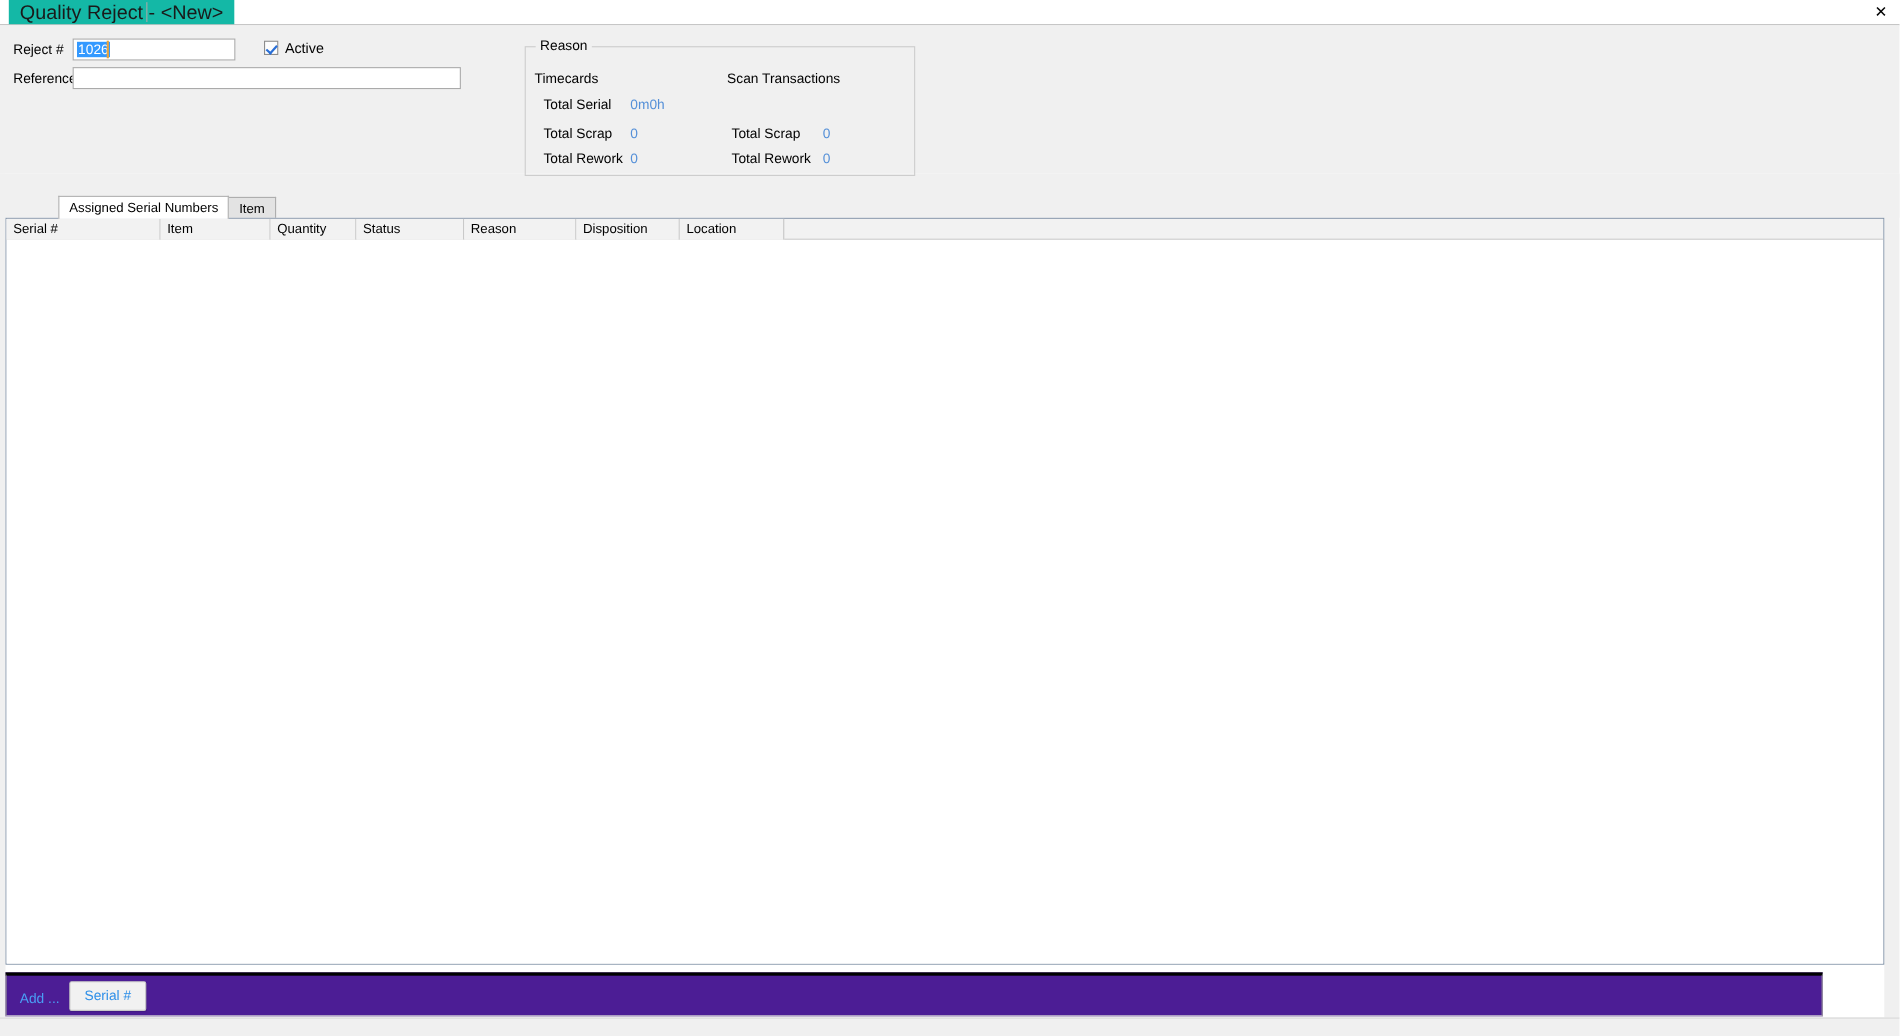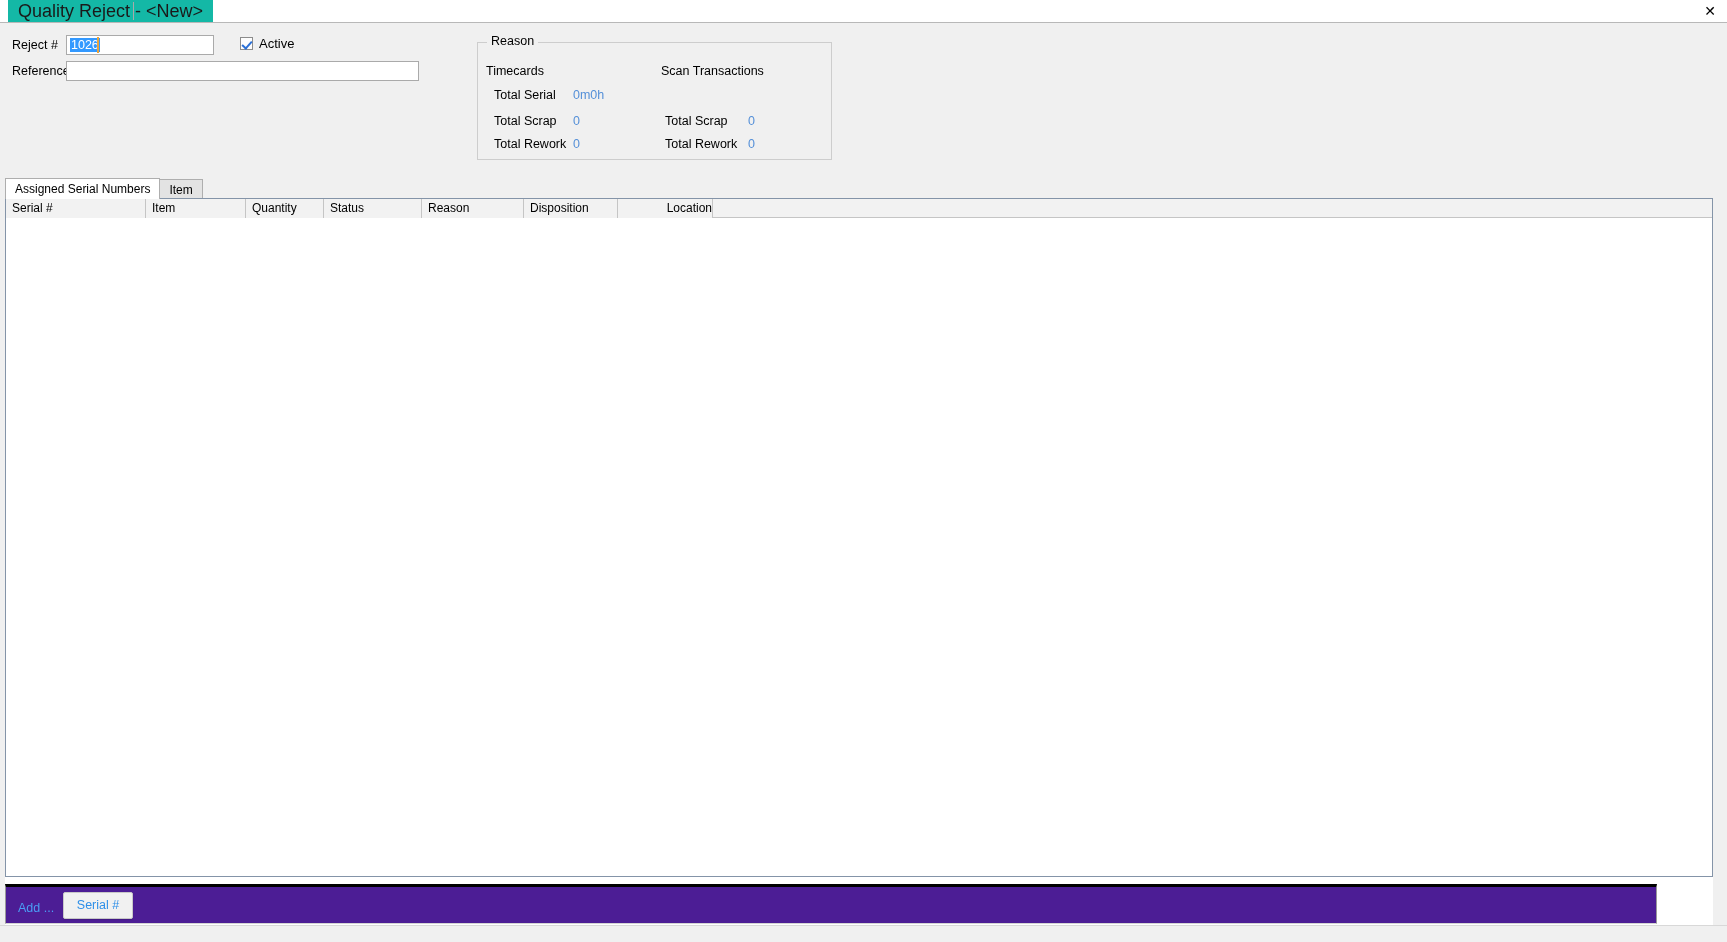--- a/index.html
+++ b/index.html
@@ -212,20 +212,21 @@
     border-bottom: none;
     cursor: pointer;
     white-space: nowrap;
   }
   .tab.active {
     background: #ffffff;
     height: 21px;
     line-height: 21px;
     position: relative;
     z-index: 2;
+    margin-left: 48px;
   }
   .tab.inactive {
     background: #e3e3e3;
     margin-left: -1px;
   }
 
   
   #grid-panel {
     position: absolute;
     left: 5px; top: 198px;
@@ -253,21 +254,20 @@
     padding-left: 6px;
     font-size: 12px;
     color: #000;
     background: #f2f2f2;
     cursor: pointer;
     white-space: nowrap;
     overflow: hidden;
   }
   .grid-col-header.last {
     border-right: 1px solid #c5c5c5;
-    text-align: right;
   }
   #grid-body {
     position: absolute;
     left: 0; top: 19px;
     right: 0; bottom: 0;
     background: #ffffff;
   }
 
   
   #bottom-toolbar {

